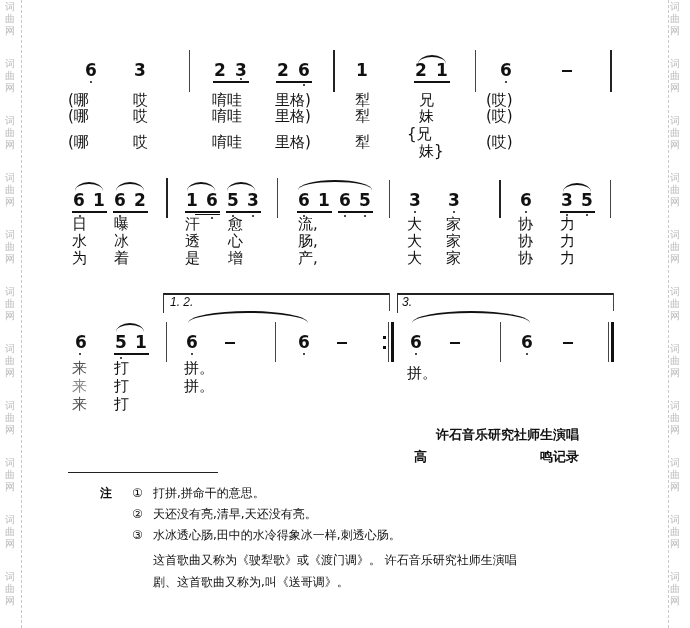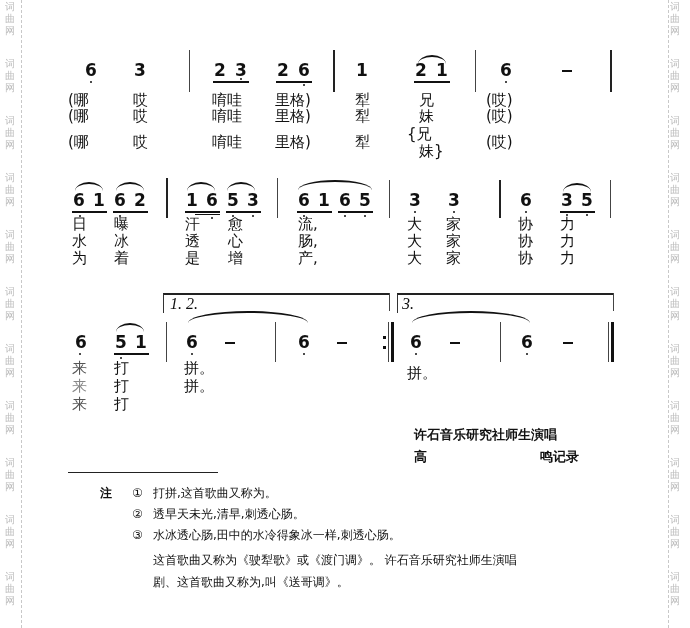--- a/index.html
+++ b/index.html
@@ -18,21 +18,21 @@
   .n { position: absolute; font-family: "DejaVu Sans", sans-serif; font-weight: bold; font-size: 17px; line-height: 18px; }
   .dotb { position: absolute; width: 2px; height: 2px; background: #111; border-radius: 1px; }
   .ul { position: absolute; height: 2px; background: #111; }
   .bar { position: absolute; width: 2px; background: #222; }
   .bar.thin { width: 1px; background: #444; }
   .bar.thick { width: 3px; background: #111; }
   .dash-note { position: absolute; height: 2px; width: 10px; background: #111; }
   .slur { position: absolute; border-top: 2px solid #111; border-radius: 50% 50% 0 0 / 100% 100% 0 0; }
   .lyr { position: absolute; font-family: "DejaVu Sans", sans-serif; font-size: 15px; line-height: 16px; white-space: nowrap; }
   .volta { position: absolute; border-top: 2px solid #222; border-left: 1px solid #333; height: 18px; }
-  .volta-label { position: absolute; font-family: Liberation Serif, serif; font-style: italic; font-size: 16px; }
+  .volta-label { position: absolute; font-family: Liberation Sans, sans-serif; font-style: italic; font-size: 12px; }
   .rep-dot { position: absolute; width: 3px; height: 3px; background: #111; }
   .credit { position: absolute; font-family: "DejaVu Sans", sans-serif; font-weight: bold; font-size: 13px; }
   .rule { position: absolute; height: 1px; background: #222; }
   .note-text { position: absolute; font-family: "DejaVu Sans", sans-serif; font-size: 12px; line-height: 14px; white-space: nowrap; }
 </style>
 </head>
 <body>
 
 <div class="wm-col left" id="wmL">
     <span class="wm-glyph" style="top: 2px;">词</span>
@@ -296,29 +296,29 @@
   <span class="lyr" style="left:184px;top:360px">拼。</span>
   <span class="lyr" style="left:407px;top:365px">拼。</span>
   <span class="lyr" style="left:72px;top:378px;color:#888">来</span>
   <span class="lyr" style="left:114px;top:378px">打</span>
   <span class="lyr" style="left:184px;top:378px">拼。</span>
   <span class="lyr" style="left:72px;top:396px;color:#555">来</span>
   <span class="lyr" style="left:114px;top:396px">打</span>
 </div>
 
 <div>
-  <span class="credit" style="left:414px;top:426px">许石音乐研究社师生演唱</span>
+  <span class="credit" style="left:436px;top:426px">许石音乐研究社师生演唱</span>
   <span class="credit" style="left:414px;top:448px">高</span>
   <span class="credit" style="left:540px;top:448px">鸣记录</span>
 </div>
 
 <div>
   <div class="rule" style="left:68px;top:472px;width:150px"></div>
   <span class="note-text" style="left:100px;top:486px;font-weight:bold">注</span>
   <span class="note-text" style="left:132px;top:486px">①</span>
-  <span class="note-text" style="left:153px;top:486px">打拼,这首歌曲又称为。</span>
+  <span class="note-text" style="left:153px;top:486px">打拼,拼命干的意思。</span>
   <span class="note-text" style="left:132px;top:507px">②</span>
-  <span class="note-text" style="left:153px;top:507px">透早天未光,清早,刺透心肠。</span>
+  <span class="note-text" style="left:153px;top:507px">天还没有亮,清早,天还没有亮。</span>
   <span class="note-text" style="left:132px;top:528px">③</span>
   <span class="note-text" style="left:153px;top:528px">水冰透心肠,田中的水冷得象冰一样,刺透心肠。</span>
   <span class="note-text" style="left:153px;top:553px">这首歌曲又称为《驶犁歌》或《渡门调》。 许石音乐研究社师生演唱</span>
   <span class="note-text" style="left:153px;top:575px">剧、这首歌曲又称为,叫《送哥调》。</span>
 </div>
 
 </body></html>

